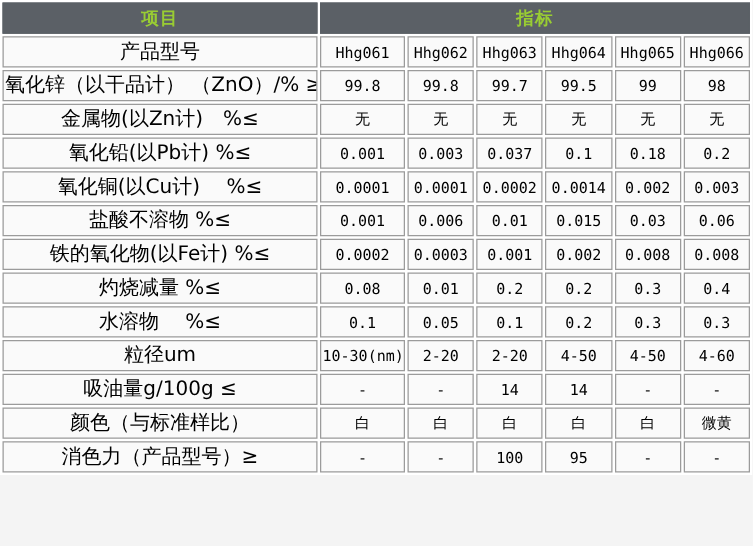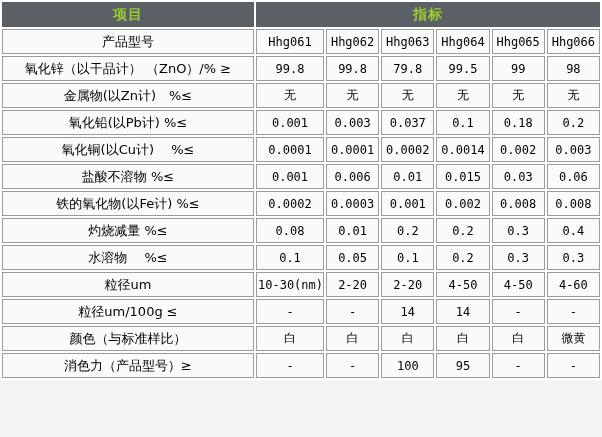--- a/index.html
+++ b/index.html
@@ -41,21 +41,21 @@
   }
   th.hdr {
     background: var(--header-bg, #5b6066);
     border-color: var(--header-bg, #5b6066);
     color: var(--header-text, #99cc33);
     font-weight: bold;
     font-size: 14px;
     letter-spacing: 1px;
   }
   td.label {
-    font-size: 13px;
+    font-size: 16px;
   }
   td.val {
     font-family: "DejaVu Sans Mono", "Liberation Mono", monospace;
     font-size: 12px;
   }
 </style>
 </head>
 <body>
 
 <div class="page">
@@ -82,21 +82,21 @@
           <td class="val">Hhg062</td>
           <td class="val">Hhg063</td>
           <td class="val">Hhg064</td>
           <td class="val">Hhg065</td>
           <td class="val">Hhg066</td>
         </tr>
         <tr>
           <td class="label">氧化锌（以干品计） （ZnO）/% ≥</td>
           <td class="val">99.8</td>
           <td class="val">99.8</td>
-          <td class="val">79.8</td>
+          <td class="val">99.7</td>
           <td class="val">99.5</td>
           <td class="val">99</td>
           <td class="val">98</td>
         </tr>
         <tr>
           <td class="label">金属物(以Zn计)　%≤</td>
           <td class="val">无</td>
           <td class="val">无</td>
           <td class="val">无</td>
           <td class="val">无</td>
@@ -160,21 +160,21 @@
         <tr>
           <td class="label">粒径um</td>
           <td class="val">10-30(nm)</td>
           <td class="val">2-20</td>
           <td class="val">2-20</td>
           <td class="val">4-50</td>
           <td class="val">4-50</td>
           <td class="val">4-60</td>
         </tr>
         <tr>
-          <td class="label">粒径um/100g ≤</td>
+          <td class="label">吸油量g/100g ≤</td>
           <td class="val">-</td>
           <td class="val">-</td>
           <td class="val">14</td>
           <td class="val">14</td>
           <td class="val">-</td>
           <td class="val">-</td>
         </tr>
         <tr>
           <td class="label">颜色（与标准样比）</td>
           <td class="val">白</td>

